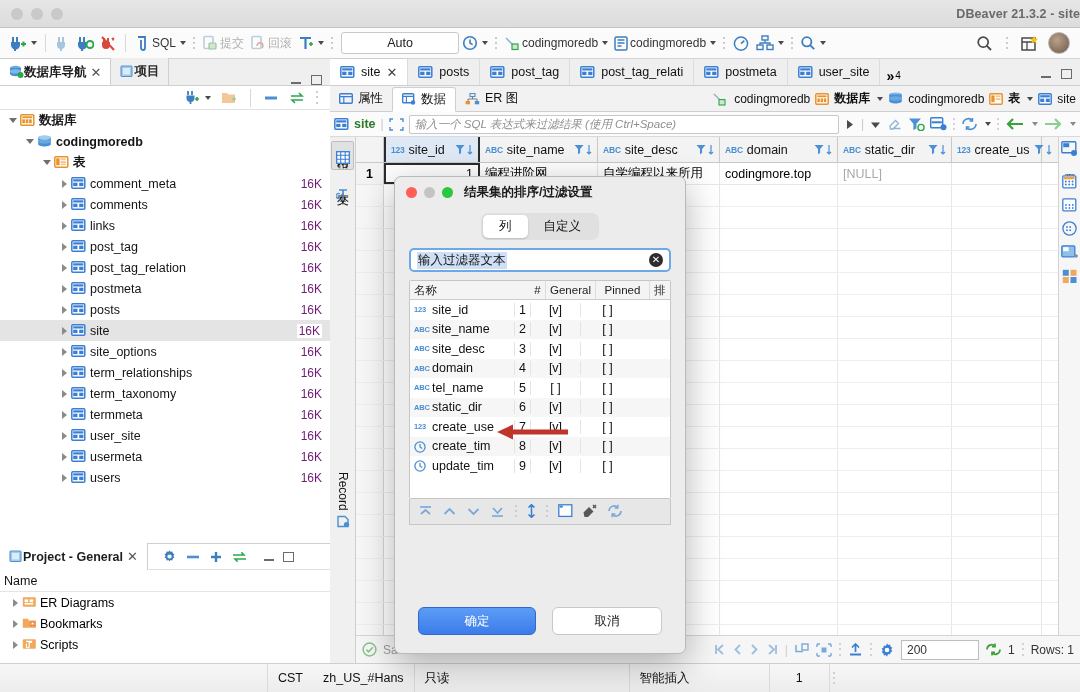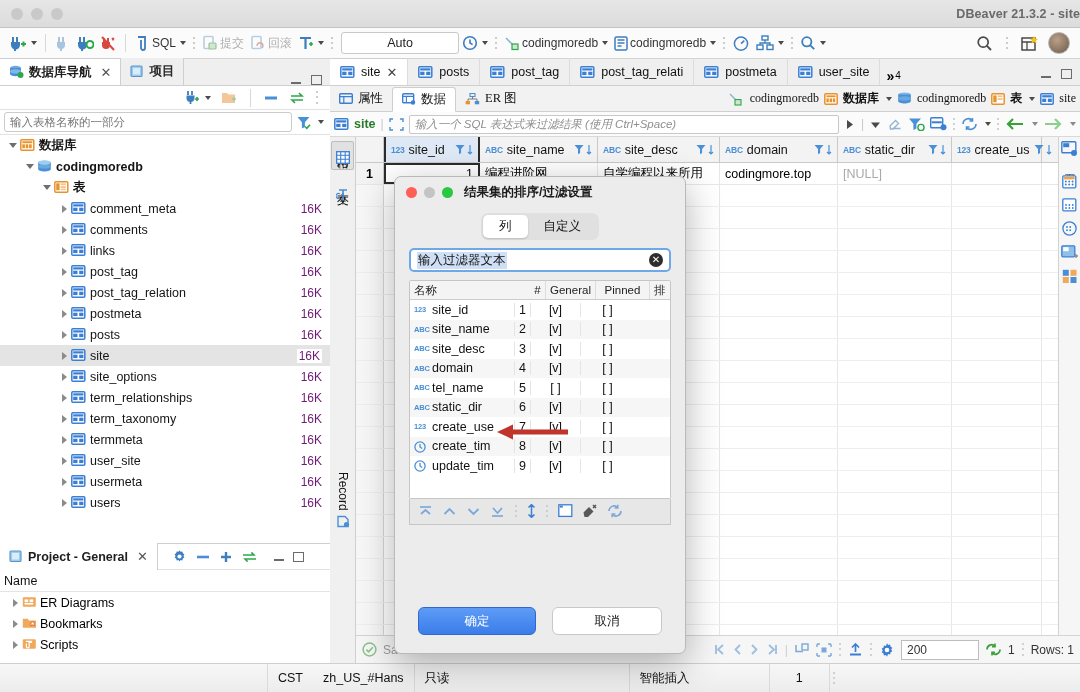--- a/index.html
+++ b/index.html
@@ -52,21 +52,21 @@
   .avatar { width:22px;height:22px;border-radius:50%;
             background:radial-gradient(circle at 40% 35%, #b9a089, #6d5a4a);
             border:1px solid #b5b5b5; }
 
   
   .left-panel { position:absolute; left:0; top:59px; width:330px; height:604px; background:#fff; }
   .panel-tabs {
     height:27px; display:flex; align-items:flex-end; background:#efefef;
     border-bottom:1px solid #cfcfcf; position:relative;
   }
-  .ptab { display:flex; align-items:center; gap:5px; height:27px; padding:0 9px;
+  .ptab { display:flex; align-items:center; height:27px; padding:0 9px;
           font-size:12.5px; font-weight:bold; color:#1d1d1d; }
   .ptab.active { background:#fff; border-right:1px solid #cfcfcf; border-top:1px solid #cfcfcf;}
   .ptab.inactive { color:#2a2a2a; background:#efefef; border-right:1px solid #cfcfcf;}
   .ptab .x { font-weight:normal; font-size:13px; color:#555; margin-left:4px; }
   .panel-win-btns { margin-left:auto; display:flex; gap:10px; padding-right:8px; align-items:center; }
   .min-icon { width:10px; height:2px; background:#6b6b6b; margin-top:6px;}
   .max-icon { width:11px; height:10px; border:1.5px solid #6b6b6b; }
 
   .panel-toolbar {
     height:24px; display:flex; align-items:center; justify-content:flex-end;
@@ -109,21 +109,21 @@
   .editor { position:absolute; left:330px; top:59px; width:750px; height:604px; background:#fff; }
   .ed-tabs { height:27px; display:flex; align-items:flex-end; background:#efefef;
              border-bottom:1px solid #cfcfcf; }
   .etab { display:flex; align-items:center; gap:6px; height:27px; padding:0 10px;
           font-size:12.5px; color:#111; border-right:1px solid #dcdcdc;}
   .etab.active { background:#fff; font-weight:normal; border-top:1px solid #cfcfcf;}
   .etab .x { color:#444; font-size:13px; }
   .ed-overflow { display:flex; align-items:flex-end; gap:1px; padding:0 6px 4px 6px; font-size:12px;}
 
   .ed-tabs2 { height:26px; display:flex; align-items:center; background:#f2f2f2;
-              border-bottom:1px solid #cfcfcf;font-family:Liberation Serif, serif; }
+              border-bottom:1px solid #cfcfcf; }
   .etab2 { display:flex; align-items:center; gap:5px; height:26px; padding:0 9px;
            font-size:12.5px; color:#111; }
   .etab2.active { background:#fff; border:1px solid #cfcfcf; border-bottom:1px solid #fff;
                   border-radius:3px 3px 0 0; height:25px; margin-top:1px; }
   .bread { margin-left:auto; display:flex; align-items:center; gap:5px; padding-right:4px;
            font-size:12px; color:#111; }
 
   .filterbar { height:25px; display:flex; align-items:center; gap:5px; padding:0 4px;
                background:#fbfbfb; border-bottom:1px solid #d9d9d9; }
   .filter-sql {
@@ -453,30 +453,20 @@
             <path d="M2 5h11l-3-3M14 9H3l3 3" stroke="#2aa84a" stroke-width="1.6" fill="none"></path>
           </svg>
       </div>
       <div class="tb-dots">
           <i></i>
           <i></i>
           <i></i>
         </div>
     </div>
 
-    <div class="filter-row">
-      <input class="filter-input" type="text" placeholder="输入表格名称的一部分" style="">
-      <span>
-        <svg width="16" height="15" viewBox="0 0 16 15">
-            <path d="M1.5 2h12l-4.6 5.2V12l-3 1.6V7.2z" fill="#4a90d9"></path>
-            <path d="M9 11.5l1.8 1.8 3.2-3.6" stroke="#2aa84a" stroke-width="1.6" fill="none"></path>
-          </svg>
-      </span>
-      <div class="caret"></div>
-    </div>
 
     <div class="tree">
         <div class="tnode">
           <span style="width:6px;flex:0 0 6px"></span>
           <span class="tw">
             <span class="arrow-d"></span>
           </span>
           <span class="ic">
             <svg width="15" height="12" viewBox="0 0 15 12">
               <rect x=".8" y=".8" width="13" height="10.4" rx="1" fill="#fff" stroke="#e8922b" stroke-width="1.5"></rect>

